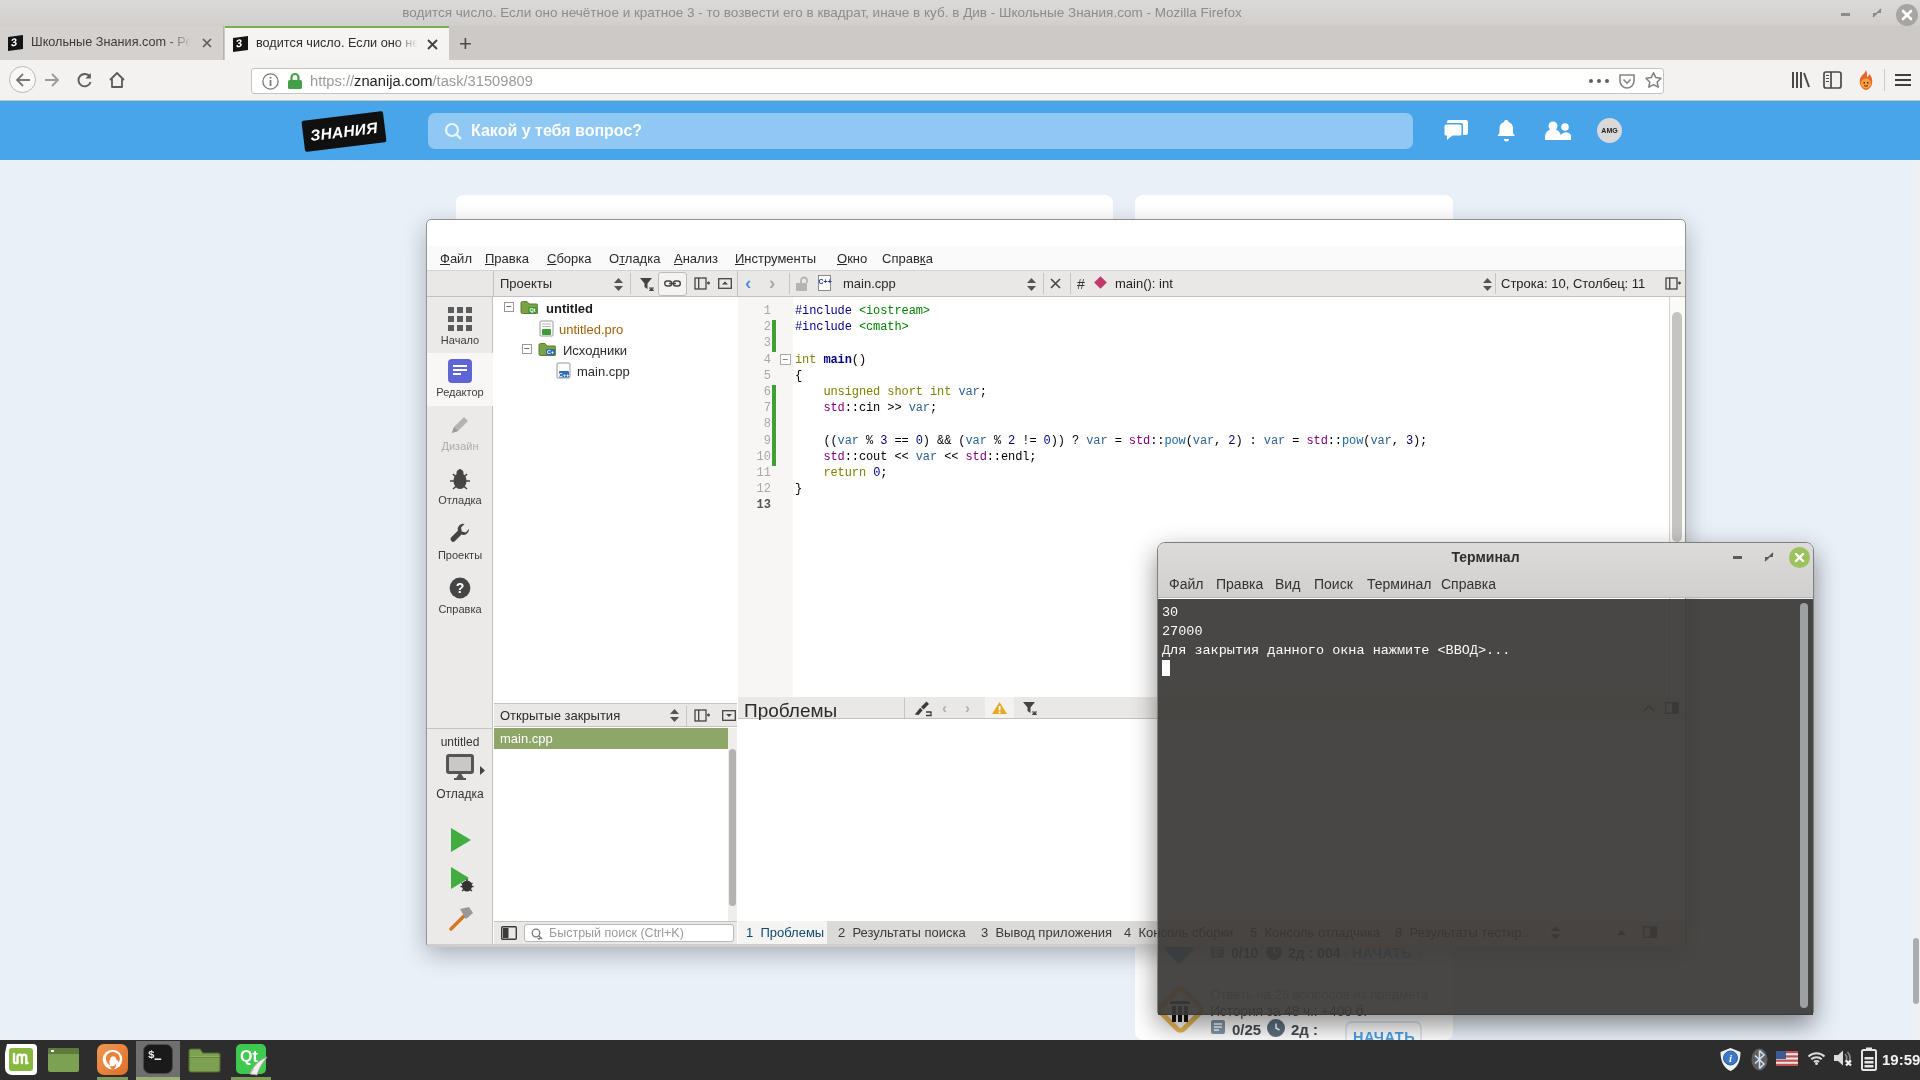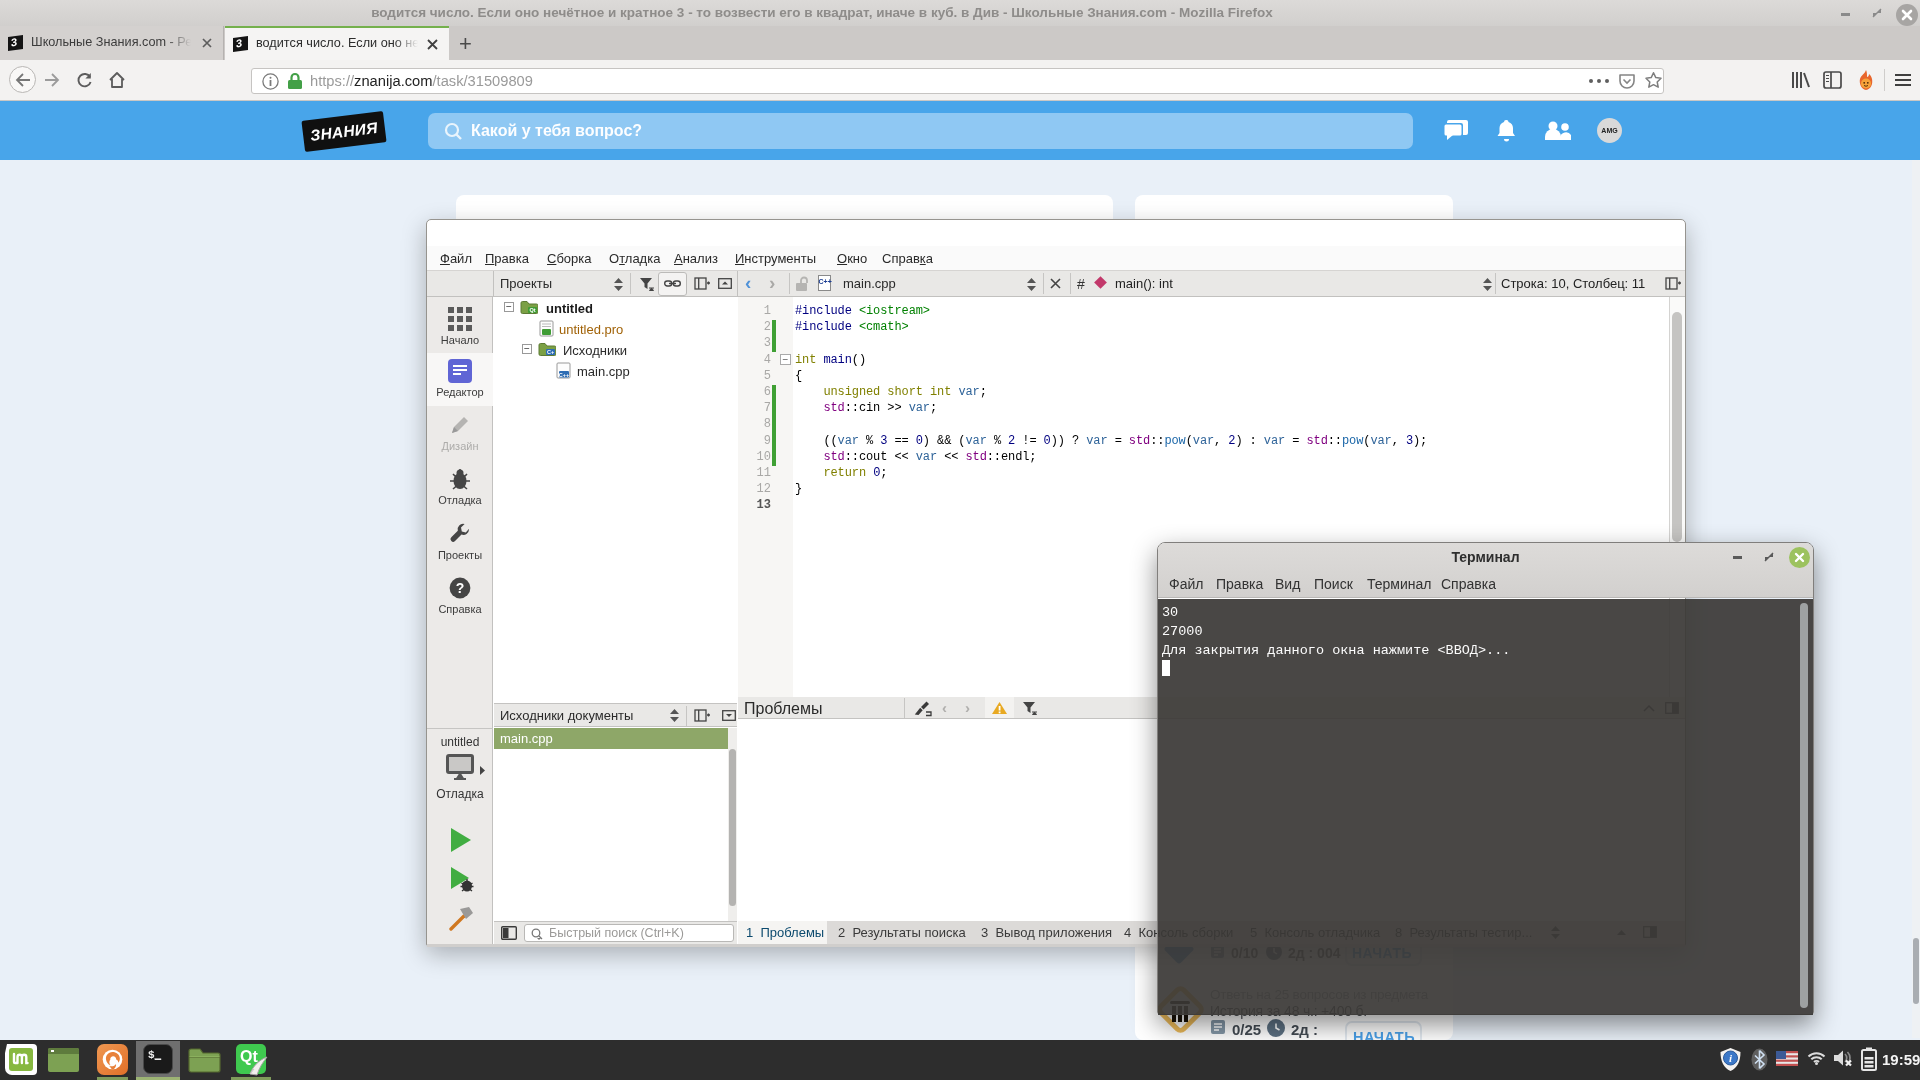--- a/index.html
+++ b/index.html
@@ -2,21 +2,21 @@
 <html><head><meta charset="utf-8"><style>
 *{margin:0;padding:0;box-sizing:border-box}
 html,body{width:1920px;height:1080px;overflow:hidden;background:#e9f0f8;font-family:"Liberation Sans",sans-serif}
 .a{position:absolute}
 .ell{white-space:nowrap;overflow:hidden}
 </style></head><body>
 
 <div class="a" style="left:0;top:0;width:1920px;height:1038px;background:#e9f0f8">
 
  <div class="a" style="left:0;top:0;width:1920px;height:26px;background:linear-gradient(#dcdad8,#d1cfcd)">
-  <div class="a" style="left:0;top:5px;width:1644px;text-align:center;font-size:13.5px;font-weight:bold;color:#8e8c8a">водится число. Если оно нечётное и кратное 3 - то возвести его в квадрат, иначе в куб. в Див - Школьные Знания.com - Mozilla Firefox</div>
+  <div class="a" style="left:0;top:5px;width:1644px;text-align:center;font-size:13.5px;font-weight:normal;color:#8e8c8a">водится число. Если оно нечётное и кратное 3 - то возвести его в квадрат, иначе в куб. в Див - Школьные Знания.com - Mozilla Firefox</div>
   <div class="a" style="left:1841px;top:13px;width:9px;height:3px;background:#8a8a8a"></div>
   <svg class="a" style="left:1871px;top:7px" width="12" height="12">
         <path d="M2 10 L6 6 L2 6 Z M10 2 L6 6 L10 6 Z" fill="#8a8a8a"></path>
         <path d="M2 10 L10 2" stroke="#8a8a8a" stroke-width="1.4"></path>
       </svg>
   <div class="a" style="left:1896px;top:4px;width:22px;height:22px;border-radius:11px;background:#a7a5a3"></div>
   <svg class="a" style="left:1901px;top:9px" width="12" height="12">
         <path d="M2 2 L10 10 M10 2 L2 10" stroke="#fff" stroke-width="2.6" stroke-linecap="round"></path>
       </svg>
  </div>
@@ -335,21 +335,21 @@
     </svg>
  <div class="a" style="left:136px;top:123px;font-size:13px;color:#2a2a2a">Исходники</div>
  <svg class="a" style="left:129px;top:142px" width="15" height="17">
       <rect x="1" y="1" width="13" height="15" rx="1" fill="#fdfdfd" stroke="#999" stroke-width="1"></rect>
       <rect x="3" y="9" width="10" height="6.5" rx="1" fill="#2e6db4"></rect>
       <text x="8" y="14.5" text-anchor="middle" font-size="5.5" fill="#fff" font-family="Liberation Sans" font-weight="bold">C++</text>
     </svg>
  <div class="a" style="left:150px;top:144px;font-size:13px;color:#2a2a2a">main.cpp</div>
 
  <div class="a" style="left:67px;top:483px;width:243px;height:24px;background:#e9e8e6;border-top:1px solid #c4c3c1;border-bottom:1px solid #c4c3c1">
-  <div class="a" style="left:6px;top:4px;font-size:13px;color:#2a2a2a">Исходники документы</div>
+  <div class="a" style="left:6px;top:4px;font-size:13px;color:#2a2a2a">Открытые закрытия</div>
   <svg class="a" style="left:175px;top:5px" width="11" height="13">
         <path d="M5.5 0 L10 5 H1Z M5.5 13 L1 8 H10Z" fill="#555"></path>
       </svg>
   <div class="a" style="left:192px;top:2px;width:1px;height:20px;background:#c6c5c3"></div>
   <svg class="a" style="left:200px;top:5px" width="16" height="13">
         <rect x="1" y="1" width="11" height="11" stroke="#444" stroke-width="1.3" fill="none"></rect>
         <path d="M4.7 1 V12" stroke="#444" stroke-width="1.3"></path>
         <path d="M13 6 h3 M14.5 4.5 v3" stroke="#444" stroke-width="1.3"></path>
       </svg>
   <svg class="a" style="left:228px;top:6px" width="14" height="11">
@@ -391,35 +391,35 @@
 11
 12
 <span style="color:#555;font-weight:bold">13</span></div>
  <div class="a" style="left:345px;top:100px;width:3.5px;height:32px;background:#3fa034"></div>
  <div class="a" style="left:345px;top:165px;width:3.5px;height:81px;background:#3fa034"></div>
  <div class="a" style="left:353px;top:134px;width:11px;height:11px;background:#fff;border:1px solid #aaa"></div>
     <div class="a" style="left:355.5px;top:134px;width:6px;font-size:10px;line-height:11px;color:#555">−</div>
  <div class="a" style="left:368px;top:83px;font-family:'Liberation Mono',monospace;font-size:12px;line-height:16.2px;letter-spacing:-0.1px;white-space:pre;color:#000"><span style="color:#000080">#include</span> <span style="color:#008000">&lt;iostream&gt;</span>
 <span style="color:#000080">#include</span> <span style="color:#008000">&lt;cmath&gt;</span>
 
-<span style="color:#808000">int</span> <span style="color:#000080;font-weight:normal">main</span>()
+<span style="color:#808000">int</span> <span style="color:#000080;font-weight:bold">main</span>()
 {
     <span style="color:#808000">unsigned</span> <span style="color:#808000">short</span> <span style="color:#808000">int</span> <span style="color:#2e6399">var</span>;
     <span style="color:#800080">std</span>::cin &gt;&gt; <span style="color:#2e6399">var</span>;
 
     ((<span style="color:#2e6399">var</span> % <span style="color:#000080">3</span> == <span style="color:#000080">0</span>) &amp;&amp; (<span style="color:#2e6399">var</span> % <span style="color:#000080">2</span> != <span style="color:#000080">0</span>)) ? <span style="color:#2e6399">var</span> = <span style="color:#800080">std</span>::<span style="color:#1a66a8">pow</span>(<span style="color:#2e6399">var</span>, <span style="color:#000080">2</span>) : <span style="color:#2e6399">var</span> = <span style="color:#800080">std</span>::<span style="color:#1a66a8">pow</span>(<span style="color:#2e6399">var</span>, <span style="color:#000080">3</span>);
     <span style="color:#800080">std</span>::cout &lt;&lt; <span style="color:#2e6399">var</span> &lt;&lt; <span style="color:#800080">std</span>::endl;
     <span style="color:#808000">return</span> <span style="color:#000080">0</span>;
 }</div>
 
  <div class="a" style="left:1242px;top:77px;width:16px;height:400px;background:#fafaf9;border-left:1px solid #d4d3d1"></div>
  <div class="a" style="left:1245px;top:92px;width:10px;height:230px;background:#c5c4c2;border-radius:5px"></div>
 
  <div class="a" style="left:311px;top:477px;width:947px;height:22px;background:#e9e8e6;border-bottom:1px solid #c4c3c1">
-  <div class="a" style="left:6px;top:3px;font-size:16px;color:#2a2a2a">Проблемы</div>
+  <div class="a" style="left:6px;top:3px;font-size:19px;color:#2a2a2a">Проблемы</div>
   <div class="a" style="left:166px;top:1px;width:1px;height:20px;background:#c6c5c3"></div>
   <svg class="a" style="left:176px;top:4px" width="19" height="16">
         <path d="M12.5 0.5 L15 3 L9.5 8.5 L7 6 Z" fill="#3a3a3a"></path>
         <path d="M6.2 6.8 L8.7 9.3 L4.5 14 L0.8 13.6 Z" fill="#3a3a3a"></path>
         <path d="M12 11 h5 v3.5 h-5" stroke="#3a3a3a" stroke-width="1.3" fill="none"></path>
       </svg>
   <div class="a" style="left:204px;top:2px;font-size:15px;color:#b0afad;font-weight:bold">‹</div>
   <div class="a" style="left:227px;top:2px;font-size:15px;color:#b0afad;font-weight:bold">›</div>
   <div class="a" style="left:247px;top:0;width:29px;height:21px;background:#f3f2f0"></div>
   <svg class="a" style="left:253px;top:4px" width="17" height="14">

